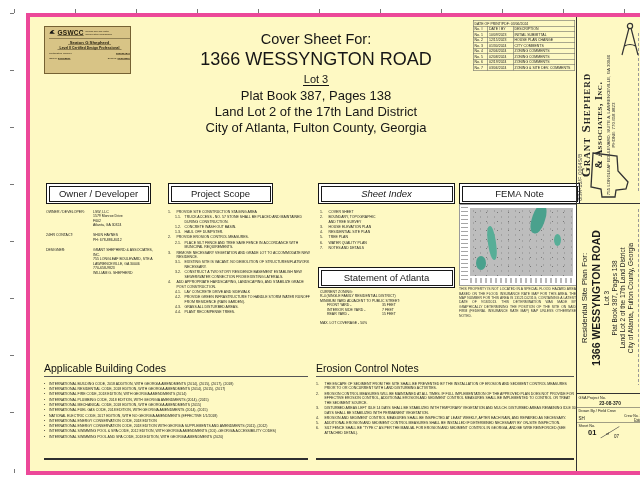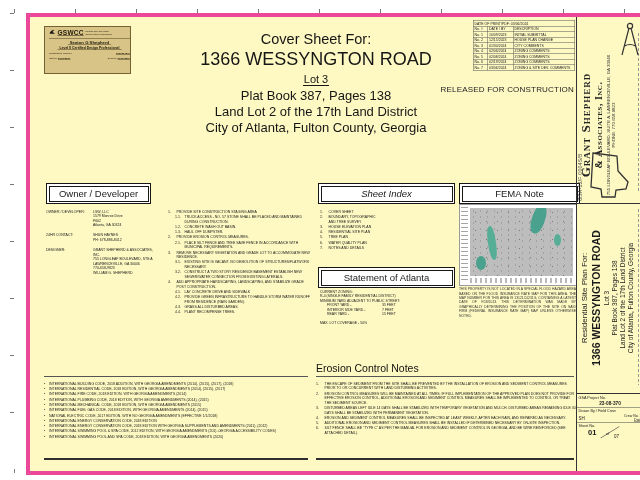--- a/index.html
+++ b/index.html
@@ -188,24 +188,26 @@
           </tr>
 
           <tr>
             <td>No. 7</td>
             <td>03/06/2024</td>
             <td>ZONING &amp; SITE DEV. COMMENTS</td>
           </tr>
         </tbody>
     </table>
   </div>
-  <div class="released">RELEASED FOR CONSTRUCTION</div>
 
   <div class="hbox" style="left:16px;top:166px;width:100px;">
       <div class="in">Owner / Developer</div>
+    </div>
+  <div class="hbox" style="left:138px;top:166px;width:100px;">
+      <div class="in">Project Scope</div>
     </div>
   <div class="hbox" style="left:288px;top:166px;width:132px;font-style:italic;">
       <div class="in">Sheet Index</div>
     </div>
   <div class="hbox" style="left:288px;top:250px;width:132px;">
       <div class="in">Statement of Atlanta</div>
     </div>
   <div class="hbox" style="left:429px;top:166px;width:116px;">
       <div class="in">FEMA Note</div>
     </div>
@@ -375,20 +377,21 @@
       <div class="water" style="left:62px;top:-4px;width:13px;height:30px;border-radius:45%;transform:rotate(18deg);"></div>
       <div class="water" style="left:18px;top:18px;width:8px;height:34px;border-radius:45%;transform:rotate(-8deg);background:#57ae97;"></div>
       <div class="water" style="left:6px;top:48px;width:10px;height:14px;border-radius:50%;"></div>
       <div class="water" style="left:84px;top:26px;width:7px;height:12px;border-radius:50%;background:#57ae97;"></div>
     </div>
     <div class="mapfoot"></div>
   </div>
 
   <div class="sc femanote">THIS PROPERTY IS NOT LOCATED IN A SPECIAL FLOOD HAZARD AREA BASED ON THE FLOOD INSURANCE RATE MAP FOR THIS AREA. THE MAP NUMBER FOR THIS AREA IS 13121C0231G, CONTAINING A LATEST DATE OF 9/18/2013. THIS DETERMINATION WAS MADE BY GRAPHICALLY DETERMINING THE POSITION OF THE SITE ON SAID FIRM (FEDERAL INSURANCE RATE MAP) MAP UNLESS OTHERWISE NOTED.</div>
 
+  <div class="bighdr" style="left:14px;top:345px;">Applicable Building Codes</div>
   <div class="hr1" style="left:14px;top:359px;width:264px;"></div>
   <div class="sc blist" style="left:14px;top:364px;width:534px;font-size:7px;">
 
       <div class="li">
         <span class="num">•</span>
         <span class="txt">INTERNATIONAL BUILDING CODE, 2018 ADDITION, WITH GEORGIA AMENDMENTS (2014), (2015), (2017), (2018)</span>
       </div>
 
       <div class="li">
         <span class="num">•</span>

